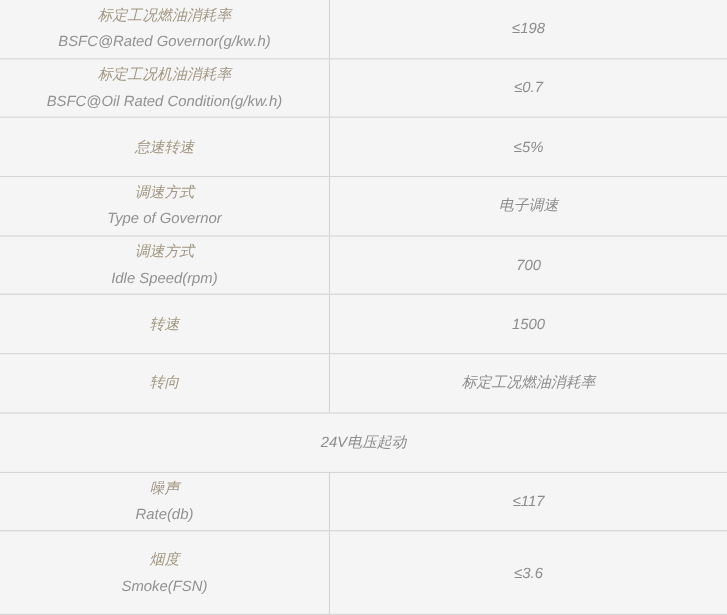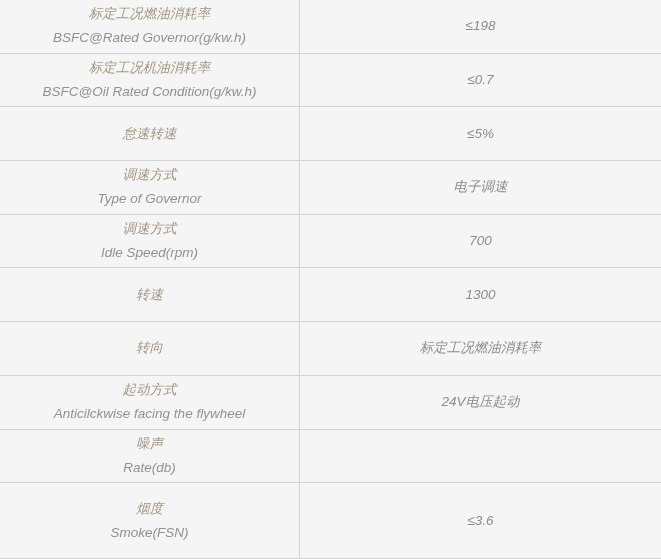--- a/index.html
+++ b/index.html
@@ -119,47 +119,46 @@
     <div class="value-cell">
       <span class="value-text">700</span>
     </div>
   </div>
 
   <div class="row">
     <div class="label-cell">
       <div class="label-zh">转速</div>
     </div>
     <div class="value-cell">
-      <span class="value-text">1300</span>
+      <span class="value-text">1500</span>
     </div>
   </div>
 
   <div class="row">
     <div class="label-cell">
       <div class="label-zh">转向</div>
     </div>
     <div class="value-cell">
       <span class="value-text">标定工况燃油消耗率</span>
     </div>
   </div>
 
   <div class="row">
-    <div class="label-cell">
-      <div class="label-zh">起动方式</div>
-      <div class="label-en">Anticilckwise facing the flywheel</div>
-    </div>
     <div class="value-cell">
       <span class="value-text">24V电压起动</span>
     </div>
   </div>
 
   <div class="row">
     <div class="label-cell">
       <div class="label-zh">噪声</div>
       <div class="label-en">Rate(db)</div>
+    </div>
+    <div class="value-cell">
+      <span class="value-text">≤117</span>
     </div>
   </div>
 
   <div class="row last">
     <div class="label-cell">
       <div class="label-zh">烟度</div>
       <div class="label-en">Smoke(FSN)</div>
     </div>
     <div class="value-cell">
       <span class="value-text">≤3.6</span>

